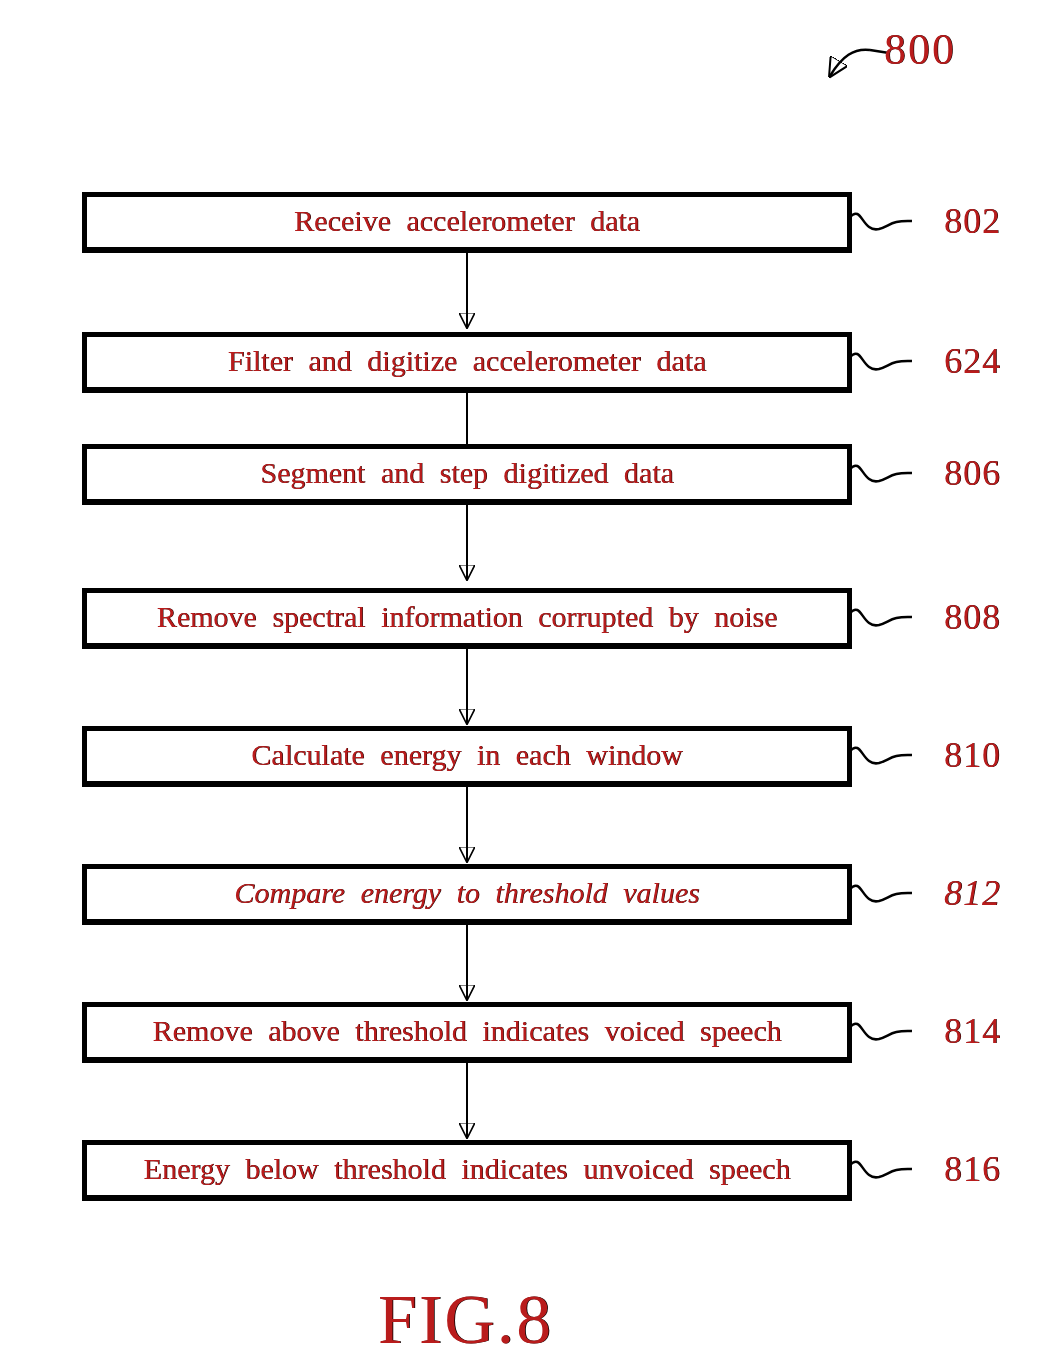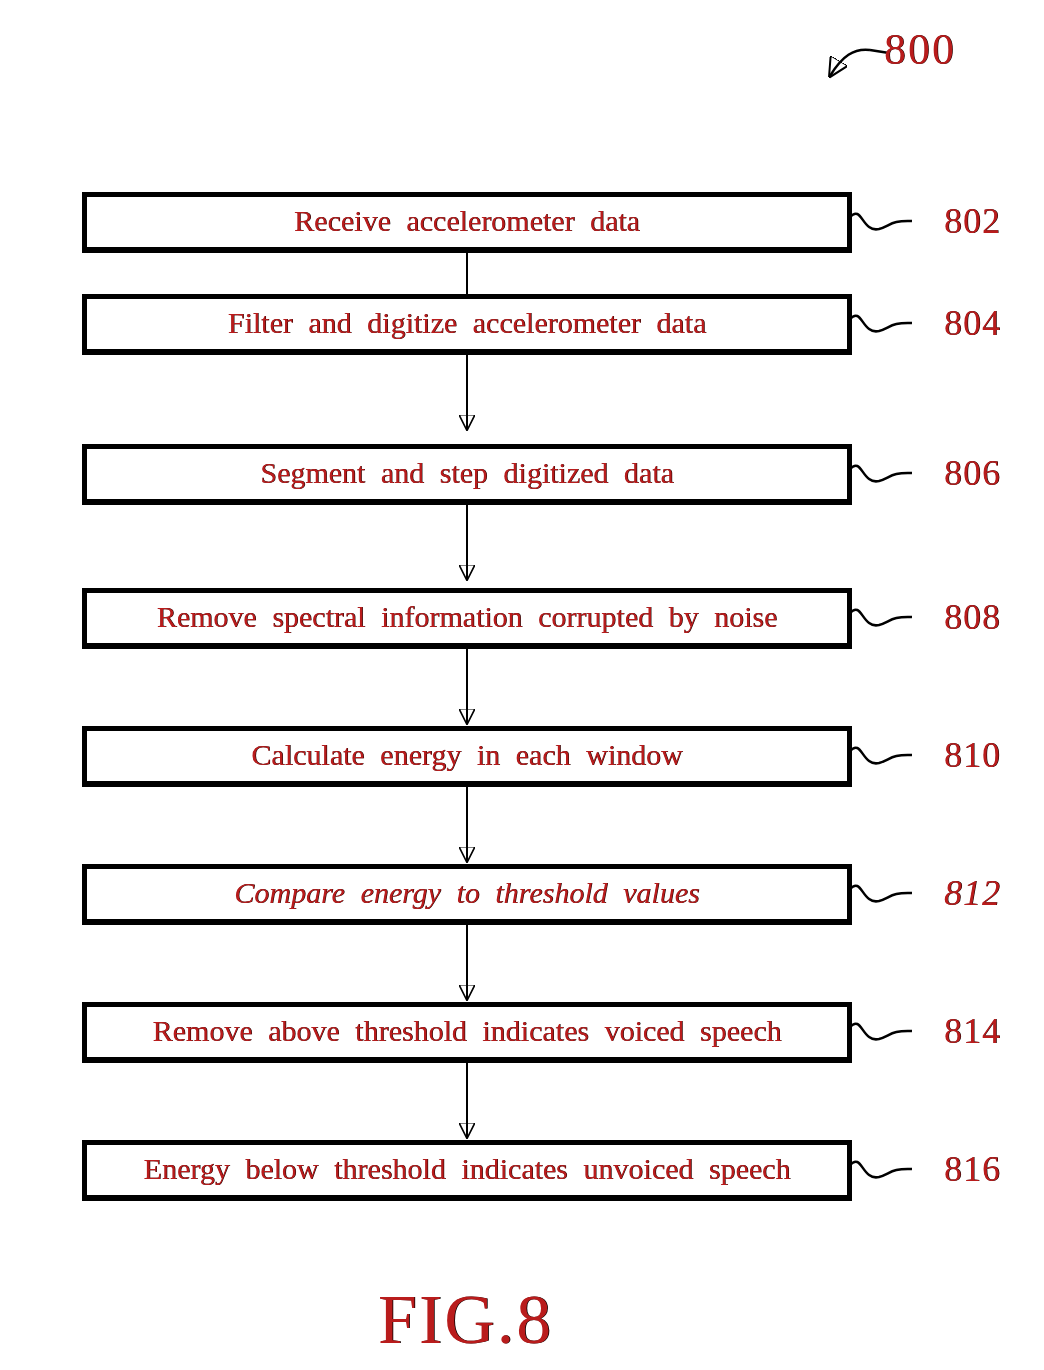--- a/index.html
+++ b/index.html
@@ -133,28 +133,28 @@
     </div>
     <svg class="ref-squiggle" width="64" height="34" viewBox="0 0 64 34">
       <path d="M1,12 C13,-1 13,28 30,24 C41,21 42,15 63,16" stroke-width="2.5"></path>
     </svg>
     <div class="ref-num">802</div>
     <svg class="down-arrow" width="24" height="78" viewBox="0 0 24 78">
       <line x1="12" y1="0" x2="12" y2="74" stroke-width="2" marker-end="url(#arrowhead)"></line>
     </svg>
   </div>
 
-  <div class="step" style="top: 294px;">
+  <div class="step" style="top: 332px;">
     <div class="box">
       <div class="box-label">Filter and digitize accelerometer data</div>
     </div>
     <svg class="ref-squiggle" width="64" height="34" viewBox="0 0 64 34">
       <path d="M1,12 C13,-1 13,28 30,24 C41,21 42,15 63,16" stroke-width="2.5"></path>
     </svg>
-    <div class="ref-num">804</div>
+    <div class="ref-num">624</div>
     <svg class="down-arrow" width="24" height="78" viewBox="0 0 24 78">
       <line x1="12" y1="0" x2="12" y2="74" stroke-width="2" marker-end="url(#arrowhead)"></line>
     </svg>
   </div>
 
   <div class="step" style="top: 444px;">
     <div class="box">
       <div class="box-label">Segment and step digitized data</div>
     </div>
     <svg class="ref-squiggle" width="64" height="34" viewBox="0 0 64 34">

